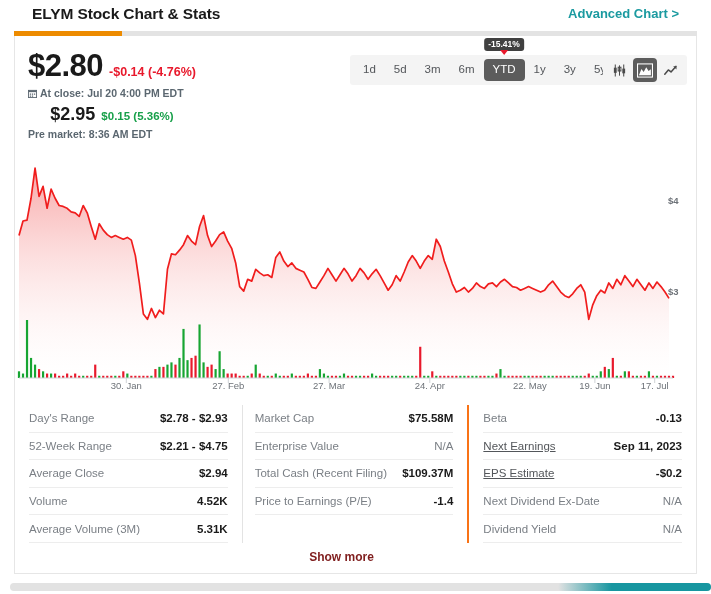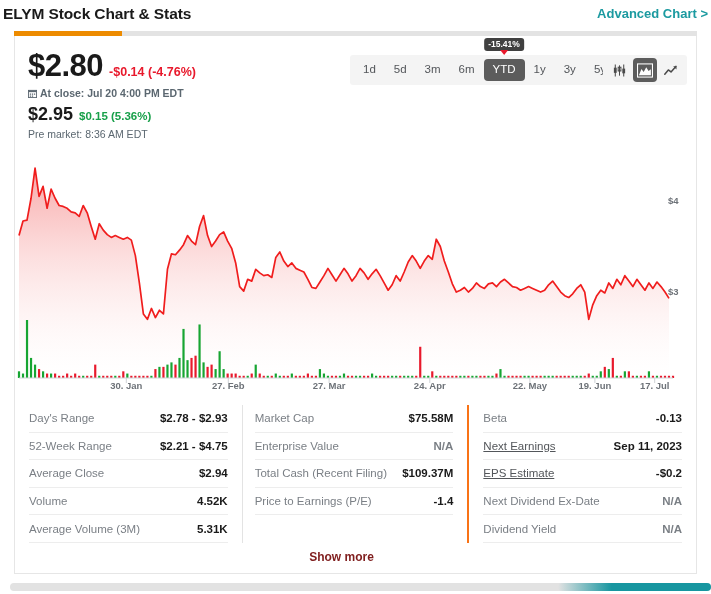--- a/index.html
+++ b/index.html
@@ -17,21 +17,21 @@
   }
 
   
   .titlebar {
     position: absolute;
     left: 0; top: 0;
     width: 711px; height: 27px;
     display: flex;
     align-items: center;
     justify-content: space-between;
-    padding: 0 3px;
+    padding: 0 32px;
     box-sizing: border-box;
   }
   .page-title {
     font-size: 15.5px;
     font-weight: bold;
     color: #1a1a1a;
     letter-spacing: -0.1px;
   }
   .adv-link {
     font-size: 13px;
@@ -95,37 +95,38 @@
     display: inline-block;
     width: 9px; height: 9px;
     margin-right: 3px;
     position: relative;
   }
   .cal-icon svg { display: block; }
   .pre-row {
     display: flex;
     align-items: baseline;
     margin-top: 5px;
+    justify-content: center;
   }
   .pre-price {
     font-size: 18px;
     font-weight: bold;
     color: #1a1a1a;
   }
   .pre-delta {
     font-size: 11.5px;
     font-weight: bold;
     color: #18a04a;
     margin-left: 6px;
   }
   .pre-meta {
     margin-top: 3px;
     font-size: 10.5px;
     color: #5b6770;
-    font-weight: normal;
+    font-weight: bold;
   }
 
   
   .rangebar {
     position: absolute;
     left: 350px; top: 55px;
     height: 30px;
     display: flex;
     align-items: center;
     background: #f4f4f4;
@@ -207,21 +208,21 @@
   }
   .xlabels {
     position: absolute;
     left: 15px; top: 380px;
     width: 668px; height: 14px;
   }
   .xlabel {
     position: absolute;
     font-size: 9.5px;
     color: #6d7278;
-    font-weight: bold;
+    font-weight: normal;
     transform: translateX(-50%);
     white-space: nowrap;
   }
 
   
   .stats {
     position: absolute;
     left: 15px; top: 405px;
     width: 681px;
     display: flex;
@@ -250,21 +251,21 @@
     color: #53565a;
     cursor: pointer;
   }
   .stat-value {
     color: #1a1a1a;
     font-weight: bold;
     white-space: nowrap;
   }
   .stat-value.na {
     color: #7a7f85;
-    font-weight: bold;
+    font-weight: normal;
     text-align: right;
   }
 
   
   .showmore {
     position: absolute;
     left: 0; top: 550px;
     width: 683px;
     text-align: center;
     font-size: 12px;

